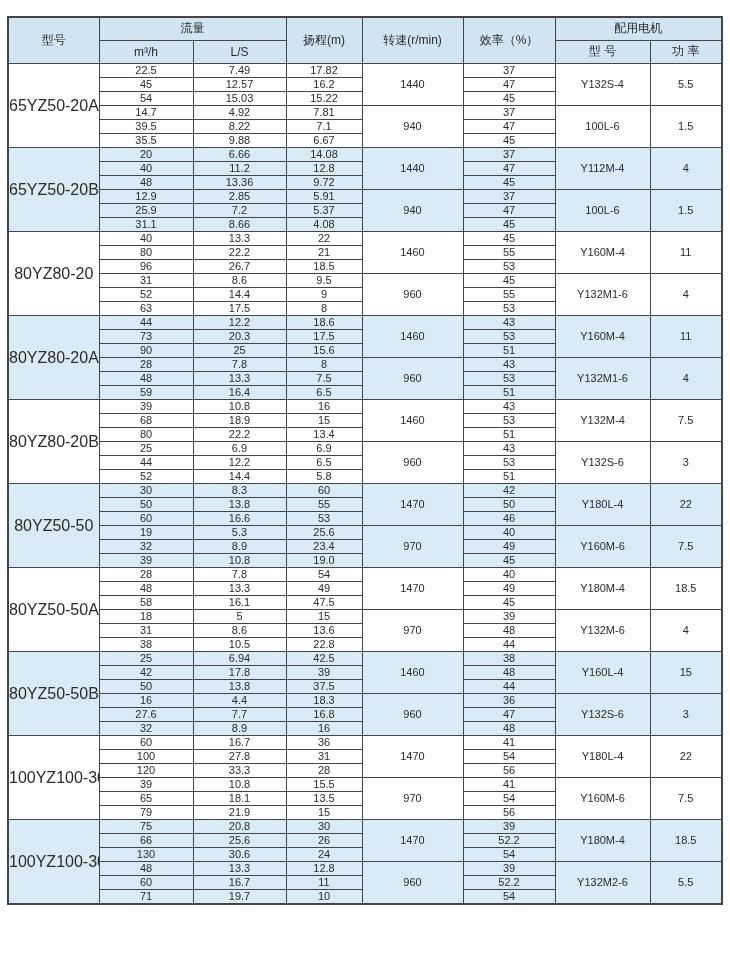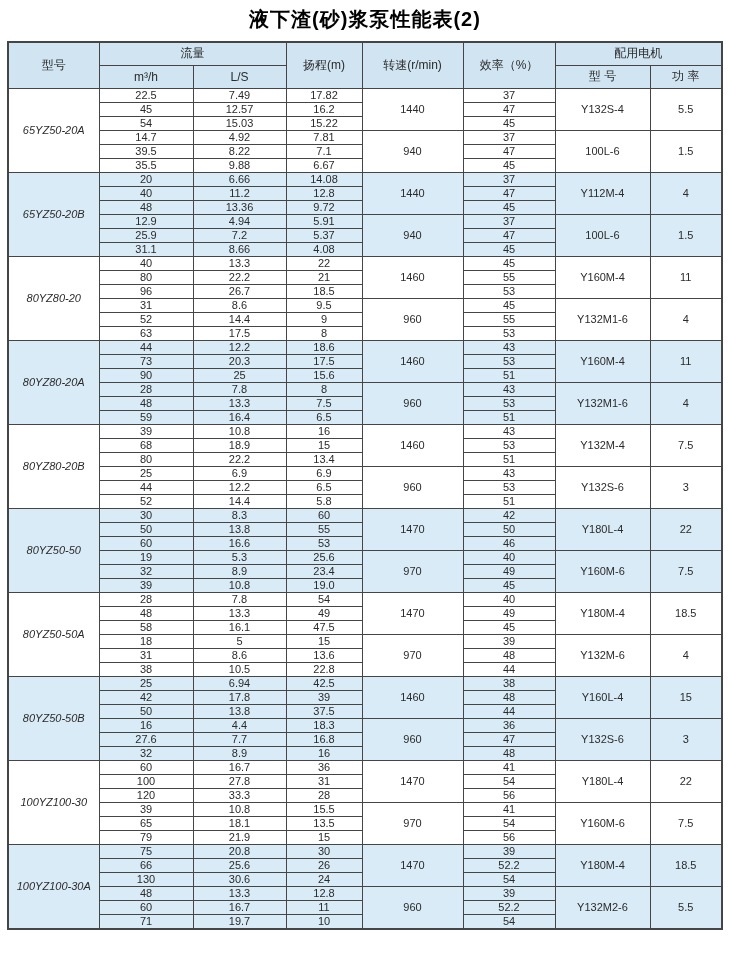--- a/index.html
+++ b/index.html
@@ -22,21 +22,21 @@
     text-align:center;
     font-size:20px;
     font-weight:bold;
     color:#000;
     letter-spacing:1px;
   }
   table.perf-table{
     table-layout:fixed;
     border-collapse:collapse;
     width:715px;
-    margin:8px auto;
+    margin:16px auto;
     border:2px solid var(--border);
   }
   .perf-table th,.perf-table td{
     border:1px solid var(--border);
     padding:0;
     text-align:center;
     vertical-align:middle;
     overflow:hidden;
     white-space:nowrap;
   }
@@ -49,29 +49,27 @@
   .perf-table tbody td{
     font-size:11px;
     height:13.5px;
     line-height:13px;
     background:#ffffff;
   }
   .perf-table tbody tr.band td{
     background:var(--band);
   }
   .perf-table tbody td.model{
-    font-size:11px;
-    font-style:italic;
+    font-size:16px;
   }
 </style>
 </head>
 <body>
 
 <div class="page">
-  <h1 class="title">液下渣(砂)浆泵性能表(2)</h1>
 
   <table class="perf-table">
     <colgroup>
       <col style="width:91px">
         <col style="width:94px">
         <col style="width:93px">
       <col style="width:76px">
         <col style="width:101px">
         <col style="width:92px">
       <col style="width:95px">
@@ -154,21 +152,21 @@
           <td>47</td>
         </tr>
         <tr class="band">
           <td>48</td>
           <td>13.36</td>
           <td>9.72</td>
           <td>45</td>
         </tr>
         <tr class="band">
           <td>12.9</td>
-          <td>4.94</td>
+          <td>2.85</td>
           <td>5.91</td>
           <td rowspan="3">940</td>
           <td>37</td>
           <td rowspan="3">100L-6</td>
           <td rowspan="3">1.5</td>
         </tr>
         <tr class="band">
           <td>25.9</td>
           <td>7.2</td>
           <td>5.37</td>

